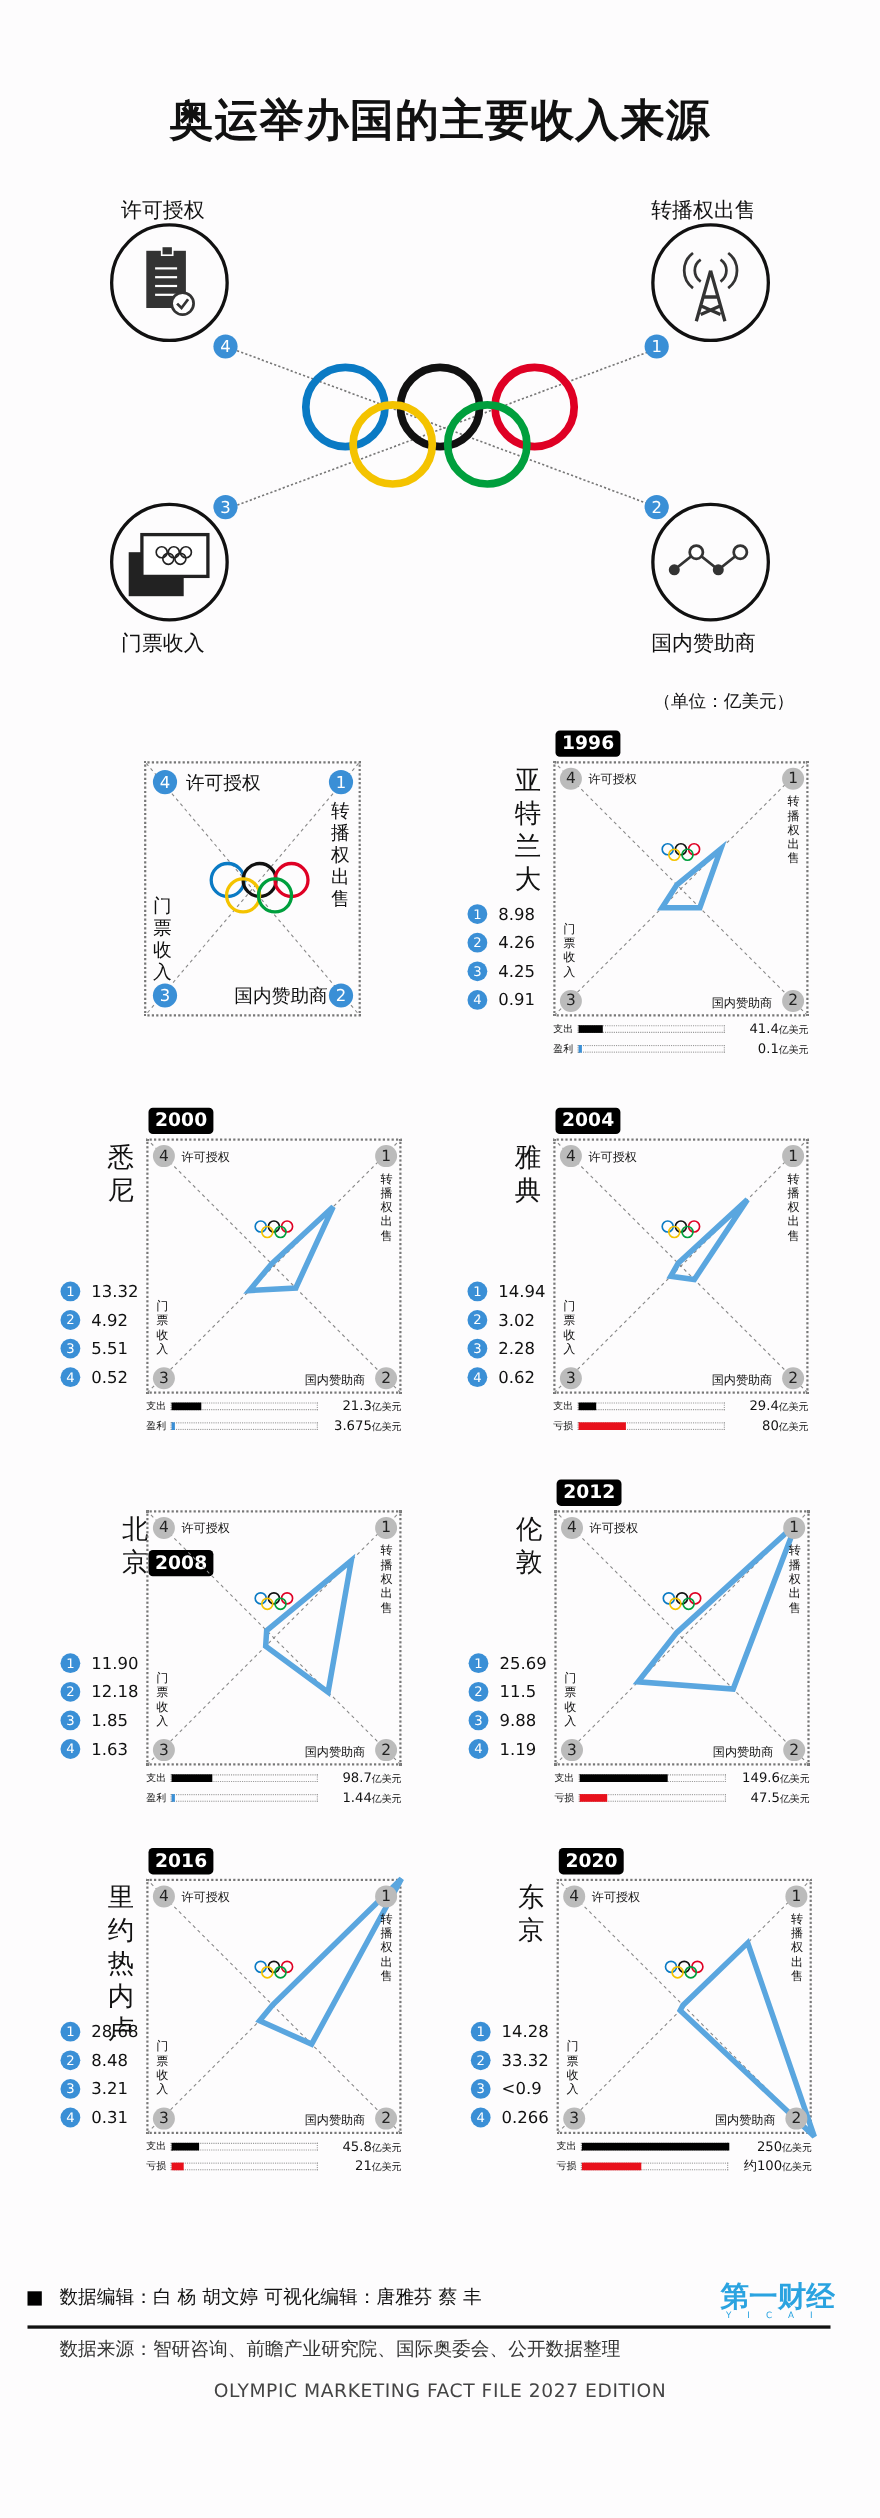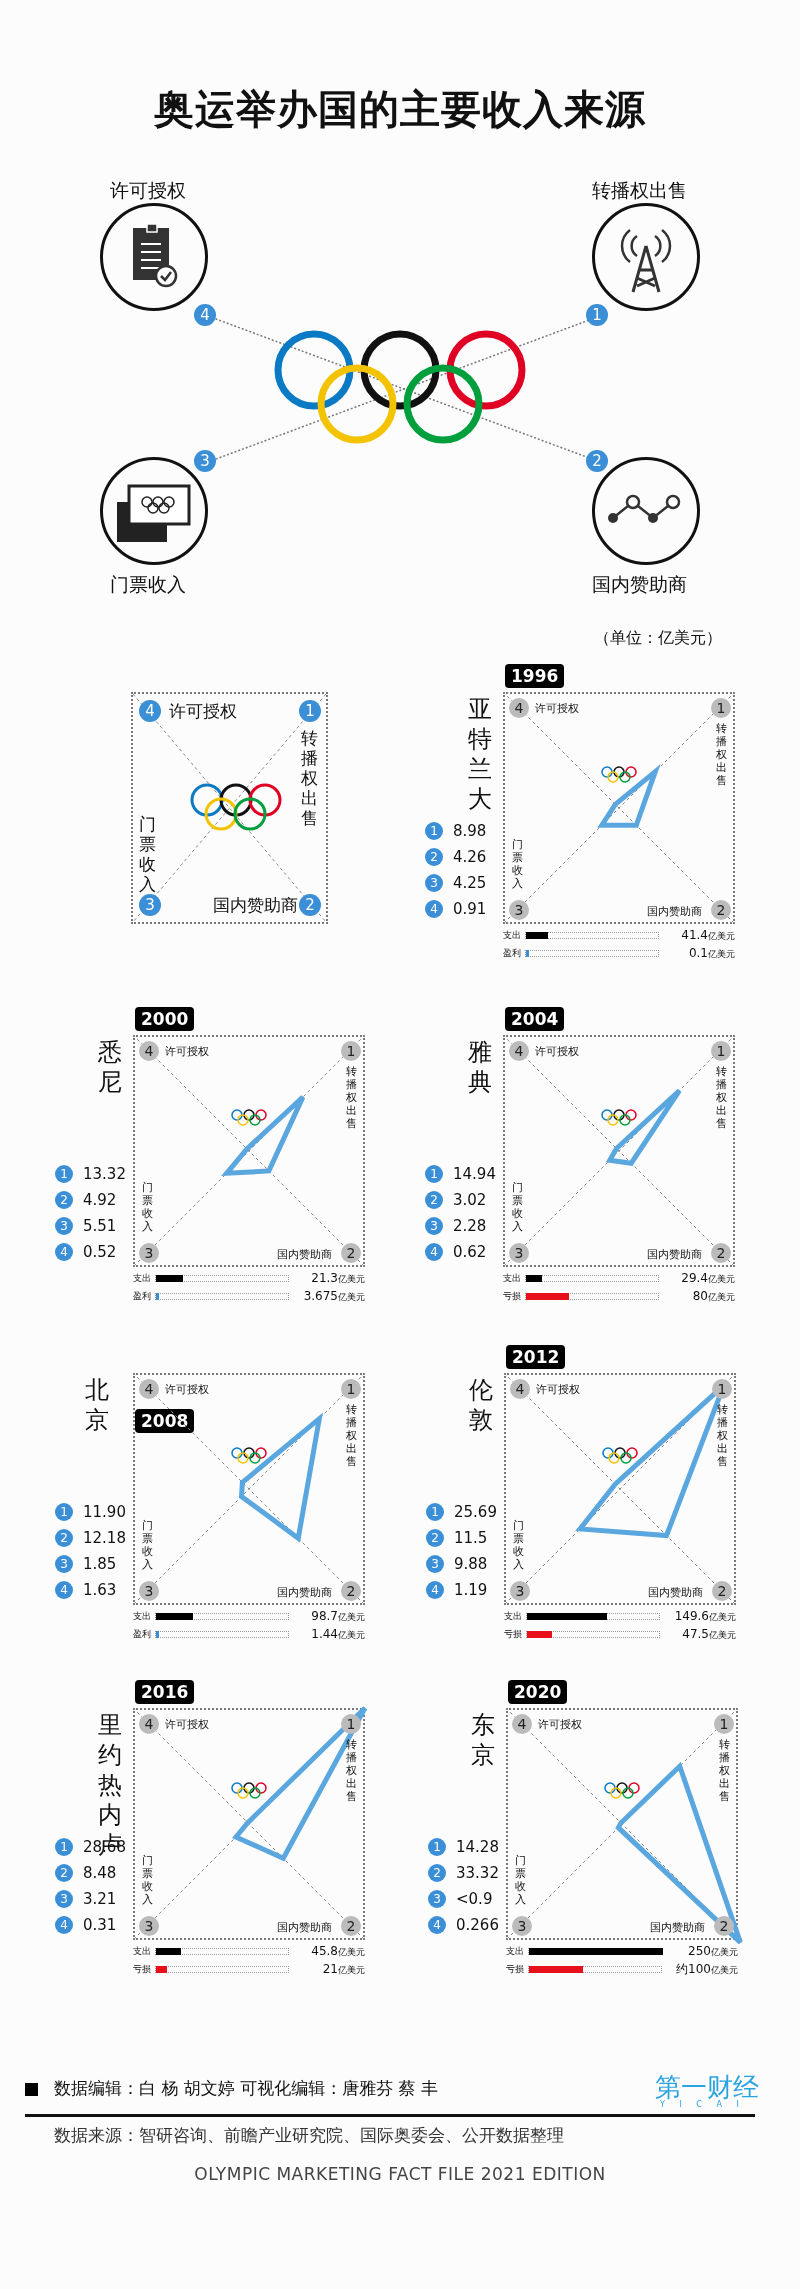--- a/index.html
+++ b/index.html
@@ -305,21 +305,21 @@
       <span class="bar-label">亏损</span>
       <span class="bar-track">
             <span class="bar-fill" style="width:42.88px;background:#e8101b"></span>
           </span>
       <span class="bar-val"><span>80</span><small>亿美元</small></span>
     </div>
   </div>
     </div>
     <div>
   <div class="year-tag" style="left:135px;top:1409px">2008</div>
-  <div class="city" style="left:82px;top:1375px">北京</div>
+  <div class="city" style="left:108px;top:1375px">北京</div>
   <div class="vals" style="left:55px;top:1499px">
     <div class="row">
           <span class="b">1</span>
           <span>11.90</span>
         </div>
         <div class="row">
           <span class="b">2</span>
           <span>12.18</span>
         </div>
         <div class="row">
@@ -547,17 +547,17 @@
             <span class="bar-fill" style="width:53.6px;background:#e8101b"></span>
           </span>
       <span class="bar-val"><span>约100</span><small>亿美元</small></span>
     </div>
   </div>
     </div>
   </div>
 
 <div class="abs" style="left:25px;top:2083px;width:13px;height:13px;background:#000"></div>
 <div class="abs credits" style="left:54px;top:2077px">数据编辑：白  杨  胡文婷   可视化编辑：唐雅芬  蔡  丰</div>
-<div class="abs" style="left:655px;top:2070px;color:#2aa3e0;font-weight:normal;font-size:26px">第一财经</div>
+<div class="abs" style="left:655px;top:2070px;color:#2aa3e0;font-weight:bold;font-size:26px">第一财经</div>
 <div class="abs" style="left:660px;top:2100px;color:#2aa3e0;font-size:8px;letter-spacing:6px">Y I C A I</div>
 <div class="abs rule" style="left:25px;top:2114px;width:730px"></div>
 <div class="abs src" style="left:54px;top:2124px">数据来源：智研咨询、前瞻产业研究院、国际奥委会、公开数据整理</div>
-<div class="abs edition" style="left:0;width:800px;text-align:center;top:2164px">OLYMPIC MARKETING FACT FILE 2021 EDITION</div>
+<div class="abs edition" style="left:0;width:800px;text-align:center;top:2164px">OLYMPIC MARKETING FACT FILE 2027 EDITION</div>
 
 </body></html>

